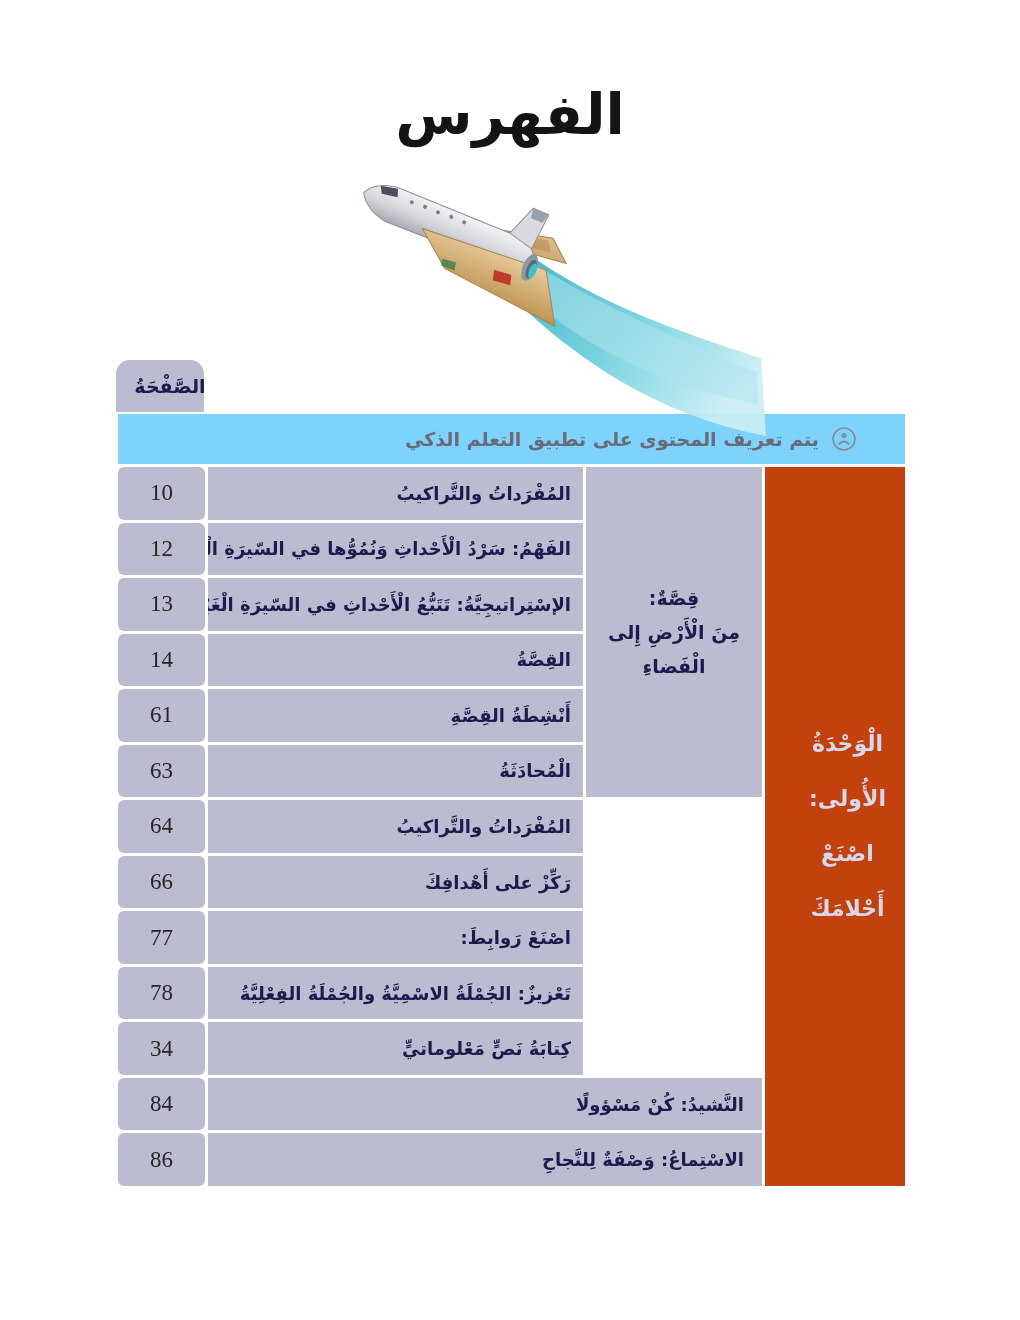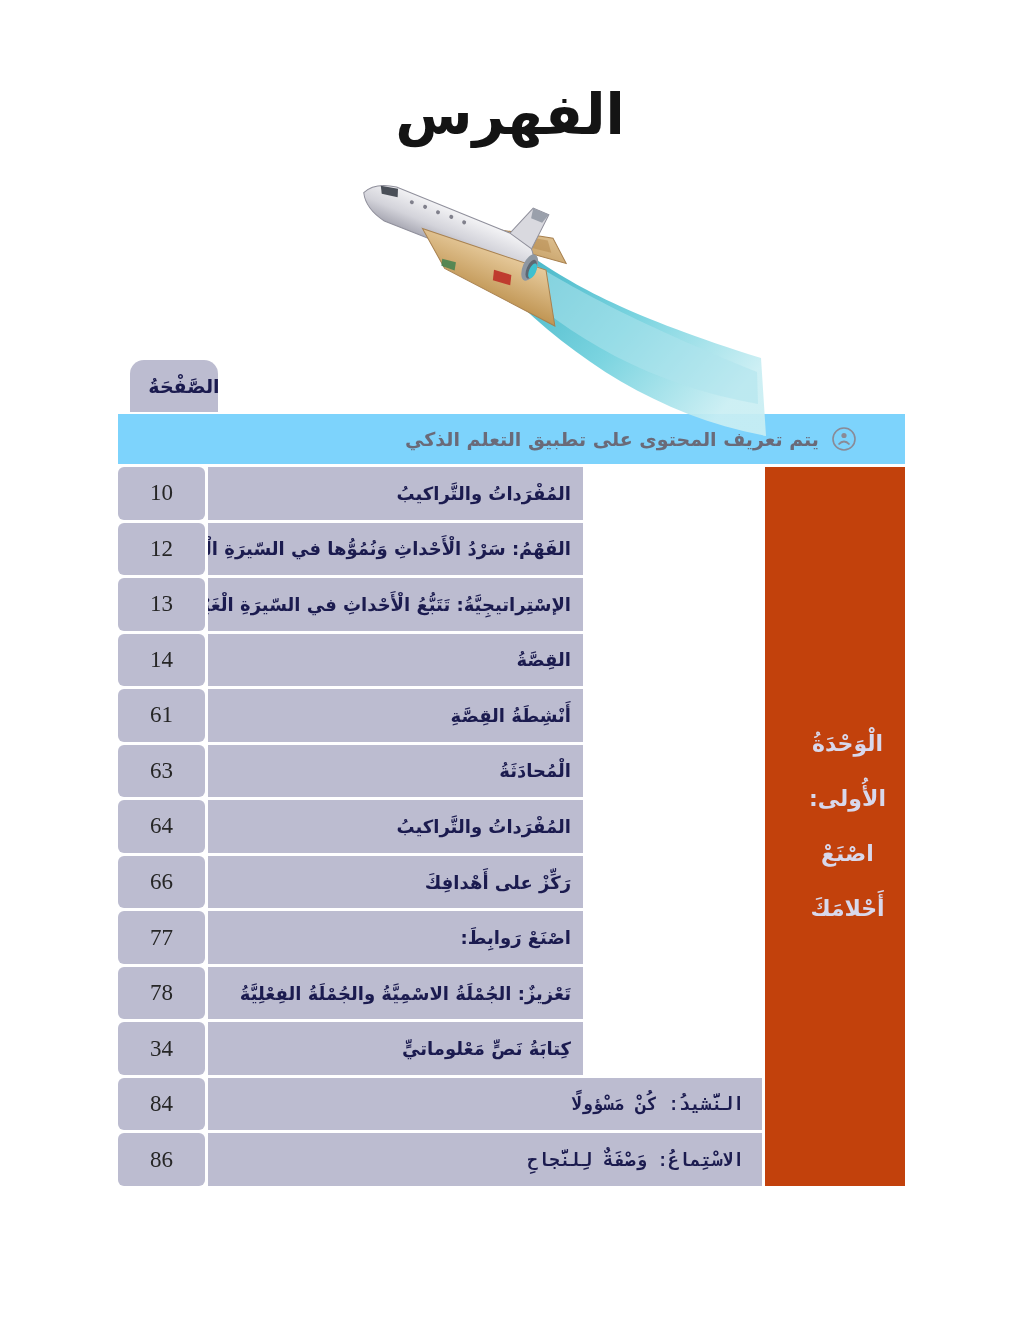--- a/index.html
+++ b/index.html
@@ -26,21 +26,21 @@
   }
   .shuttle-art {
     position: absolute;
     left: 295px; top: 146px;
     width: 480px; height: 302px;
     z-index: 3;
     pointer-events: none;
   }
   .page-tab {
     position: absolute;
-    left: 130px; top: 360px;
+    left: 116px; top: 360px;
     width: 88px; height: 52px;
     background: #bcbcd0;
     border-radius: 14px 14px 0 0;
     display: flex; align-items: center; justify-content: center;
     font-size: 19px; font-weight: bold;
     color: #1b1b4f;
     z-index: 1;
     padding-left: 20px;
   }
   .smart-note {
@@ -90,21 +90,21 @@
   }
   .title-cell {
     grid-column: 3;
     justify-content: flex-start; 
     padding: 0 12px;
     font-size: 18px;
     font-weight: bold;
     white-space: nowrap;
     overflow: hidden;
   }
-  .title-cell.full { grid-column: 2 / 4; padding: 0 18px; font-family: Liberation Mono, monospace; }
+  .title-cell.full { grid-column: 2 / 4; padding: 0 18px; }
   .group-cell {
     grid-column: 2;
     justify-content: center;
     text-align: center;
     font-size: 19px;
     font-weight: bold;
     white-space: pre-line;
     line-height: 1.8;
     padding: 0 6px;
   }
@@ -196,20 +196,22 @@
     <span class="note-text">يتم تعريف المحتوى على تطبيق التعلم الذكي</span>
   </div>
 
   <div class="toc-grid">
 
     <div class="cell unit-cell">الْوَحْدَةُ
 الأُولى:
 اصْنَعْ
 أَحْلامَكَ</div>
 
+    <div class="cell group-cell g1">قِصَّةٌ:
+مِنَ الْأَرْضِ إِلى الْفَضاءِ</div>
 
     <div class="cell page-cell" style="grid-row:1">10</div>
     <div class="cell title-cell" style="grid-row:1">المُفْرَداتُ والتَّراكيبُ</div>
 
     <div class="cell page-cell" style="grid-row:2">12</div>
     <div class="cell title-cell" style="grid-row:2">الفَهْمُ: سَرْدُ الْأَحْداثِ وَنُمُوُّها في السّيرَةِ الْغَيْرِيَّةِ</div>
 
     <div class="cell page-cell" style="grid-row:3">13</div>
     <div class="cell title-cell" style="grid-row:3">الإسْتِراتيجِيَّةُ: تَتَبُّعُ الْأَحْداثِ في السّيرَةِ الْغَيْرِيَّةِ:</div>
 

